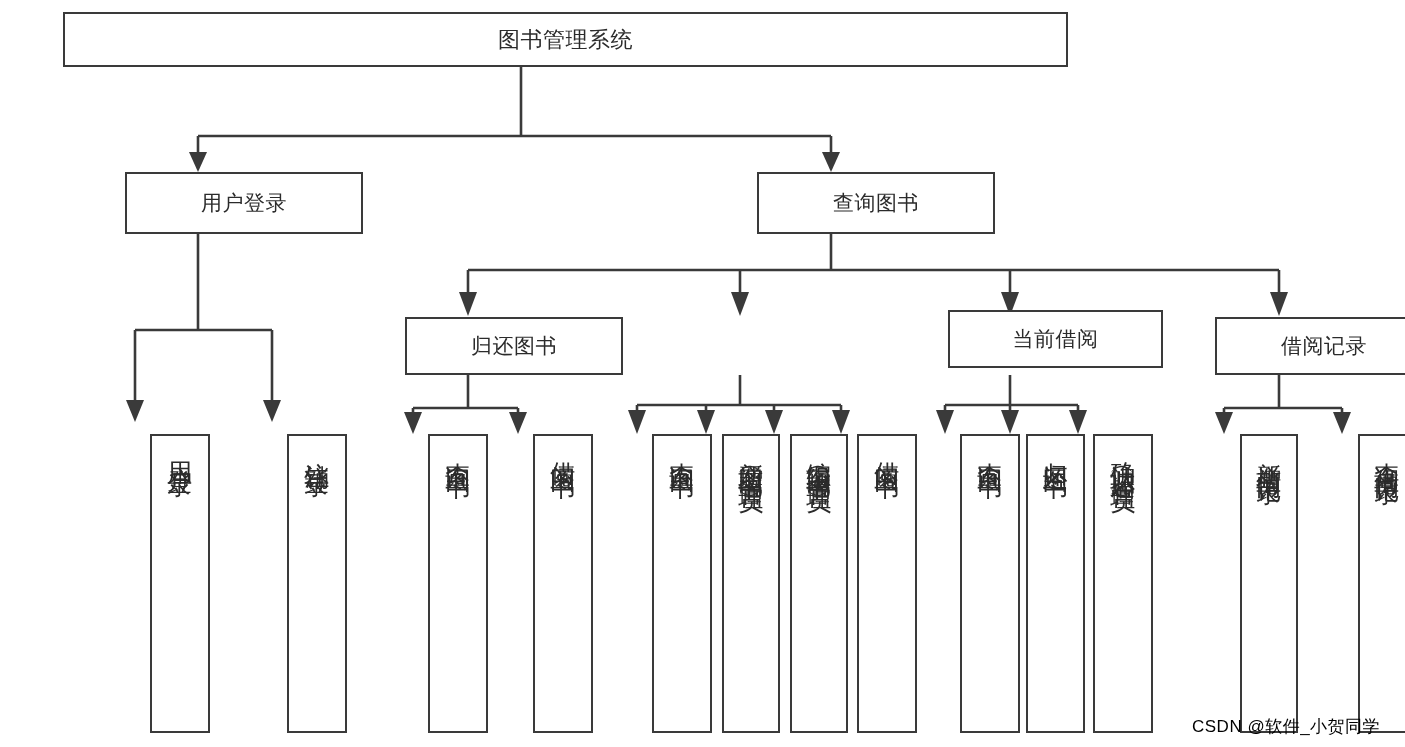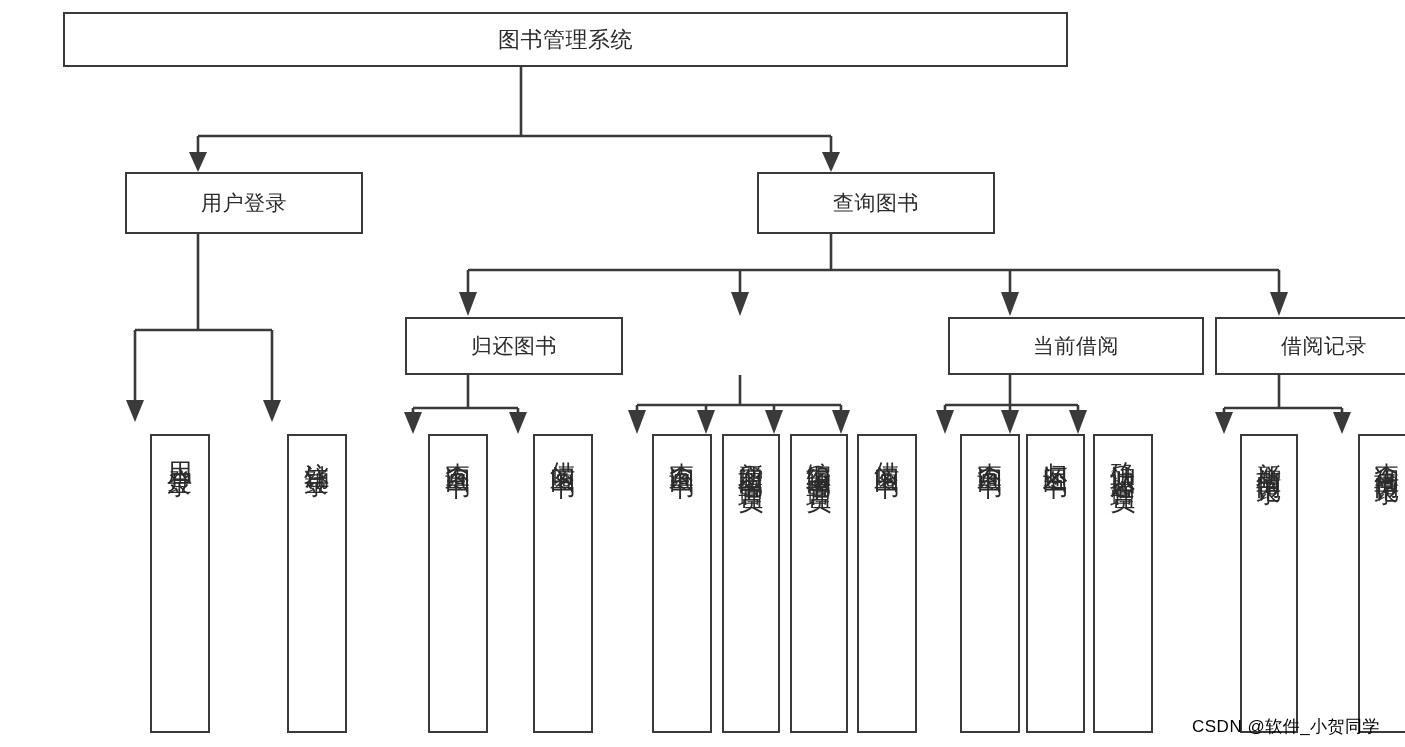--- a/index.html
+++ b/index.html
@@ -125,21 +125,21 @@
   <div class="node h-node" style="left:80px;top:172px;width:238px;height:62px;">
     <span class="label">用户登录</span>
   </div>
   <div class="node h-node" style="left:712px;top:172px;width:238px;height:62px;">
     <span class="label">查询图书</span>
   </div>
 
   <div class="node h-node" style="left:360px;top:317px;width:218px;height:58px;">
     <span class="label">归还图书</span>
   </div>
-  <div class="node h-node" style="left:903px;top:317px;width:256px;height:58px;">
+  <div class="node h-node" style="left:903px;top:310px;width:215px;height:58px;">
     <span class="label">当前借阅</span>
   </div>
   <div class="node h-node" style="left:1170px;top:317px;width:218px;height:58px;">
     <span class="label">借阅记录</span>
   </div>
 
   <div class="node v-node" style="left:105px;top:434px;width:60px;height:299px;">
     <span class="label">用户登录</span>
   </div>
   <div class="node v-node" style="left:242px;top:434px;width:60px;height:299px;">

